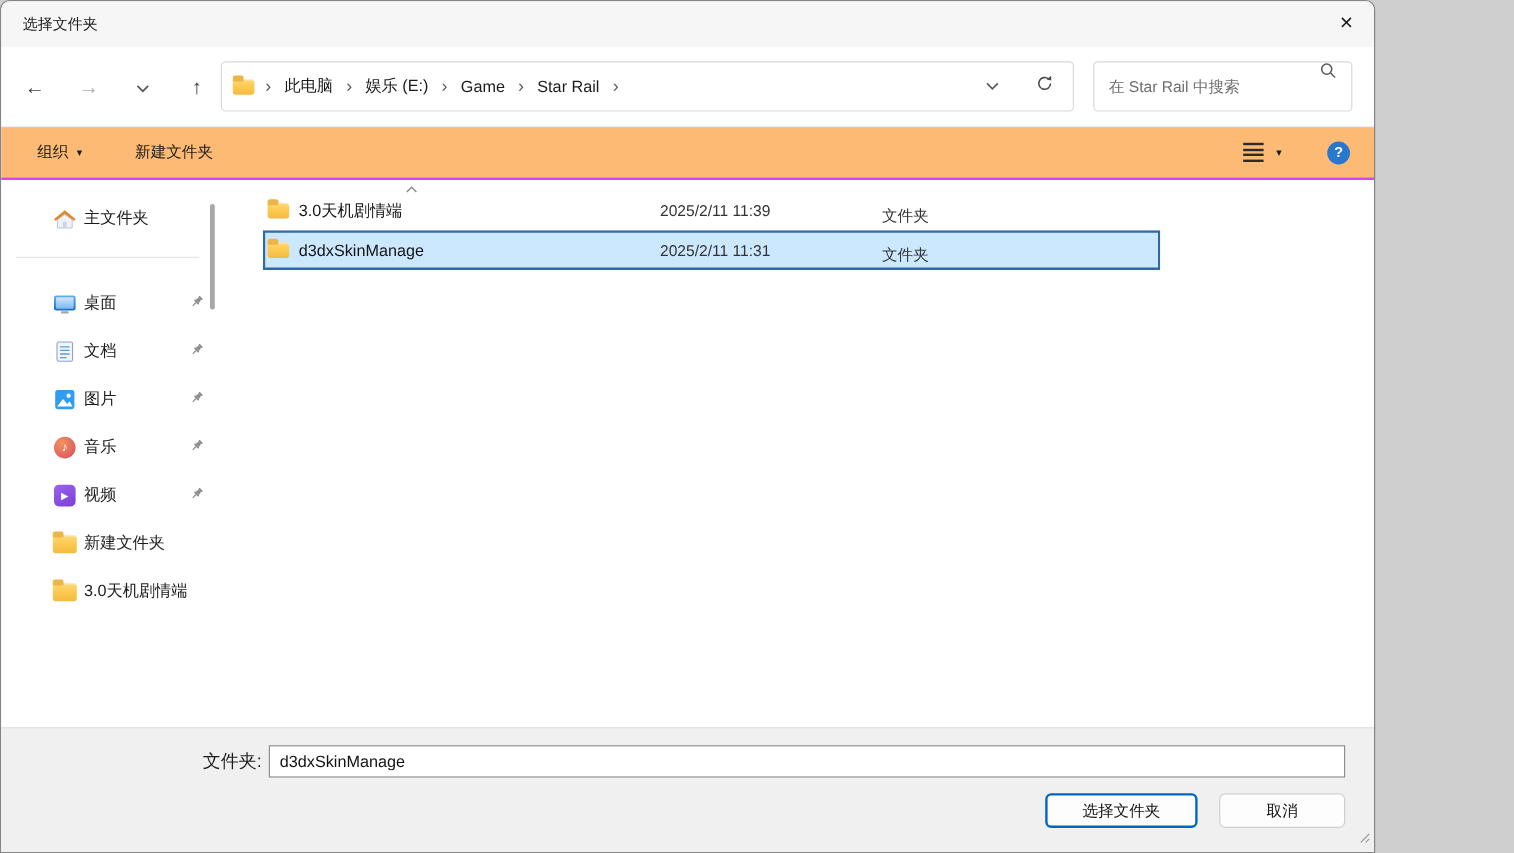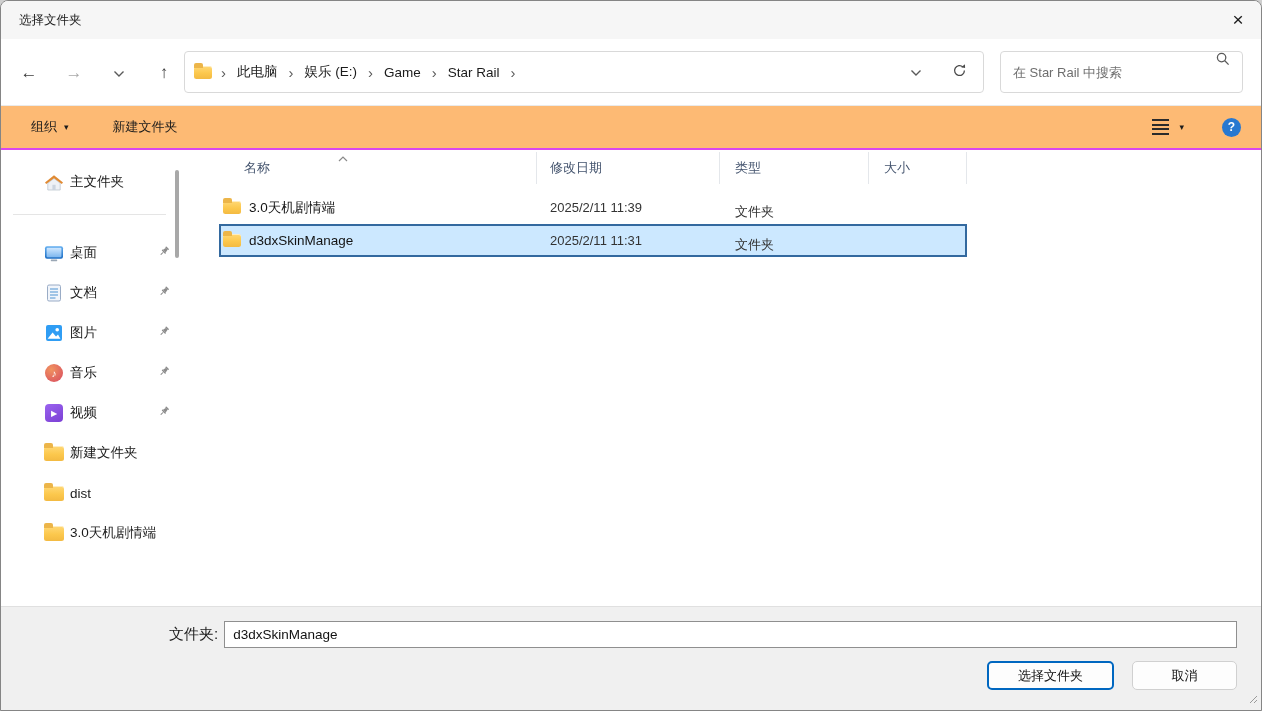--- a/index.html
+++ b/index.html
@@ -1,20 +1,20 @@
 <!DOCTYPE html>
 <html><head>
 <meta charset="utf-8">
 <style>
   * { box-sizing: border-box; margin: 0; padding: 0; }
   html,body { width:1262px; height:711px; }
   body { font-family:"Liberation Sans","DejaVu Sans",sans-serif; background:#cfcfcf; }
 
   .window{
-    width:1262px; height:711px; background:#fff;
+    width:1146px; height:711px; background:#fff;
     border:1px solid #858585; border-radius:8px 8px 0 0;
     overflow:hidden; display:flex; flex-direction:column; position:relative;
   }
 
   
   .titlebar{ height:38px; background:#f6f6f6; display:flex; align-items:center;
     padding-left:18px; flex:0 0 auto; }
   .titlebar .title{ font-size:12.5px; color:#1b1b1b; }
   .close-btn{ width:46px; height:38px; margin-left:auto; display:flex;
     align-items:center; justify-content:center; font-size:19px; font-weight:300;
@@ -327,58 +327,38 @@
       </div>
 
 
       <div class="side-item">
         <span class="ic">
             <span class="fico"></span>
           </span>
         <span>新建文件夹</span>
       </div>
 
-      <div class="side-item">
-        <span class="ic">
-            <span class="fico"></span>
-          </span>
-        <span>dist</span>
-      </div>
 
       <div class="side-item">
         <span class="ic">
             <span class="fico"></span>
           </span>
         <span>3.0天机剧情端</span>
       </div>
 
       <div class="side-scroll"></div>
     </div>
 
     <div class="filearea">
       <span class="sort-caret">
         <svg width="10" height="6" viewBox="0 0 10 6">
             <polyline points="1,5 5,1 9,5" fill="none" stroke="#8a8a8a" stroke-width="1.2"></polyline>
           </svg>
       </span>
 
-      <div class="listheader">
-        <div class="hcell name">
-          <span>名称</span>
-        </div>
-        <div class="hcell date">
-          <span>修改日期</span>
-        </div>
-        <div class="hcell type">
-          <span>类型</span>
-        </div>
-        <div class="hcell size">
-          <span>大小</span>
-        </div>
-      </div>
 
       <div class="rows">
         <div class="frow">
           <div class="cname">
             <span class="fico sm"></span>
             <span>3.0天机剧情端</span>
           </div>
           <div class="cdate">2025/2/11 11:39</div>
           <div class="ctype">文件夹</div>
           <div class="csize"></div>

